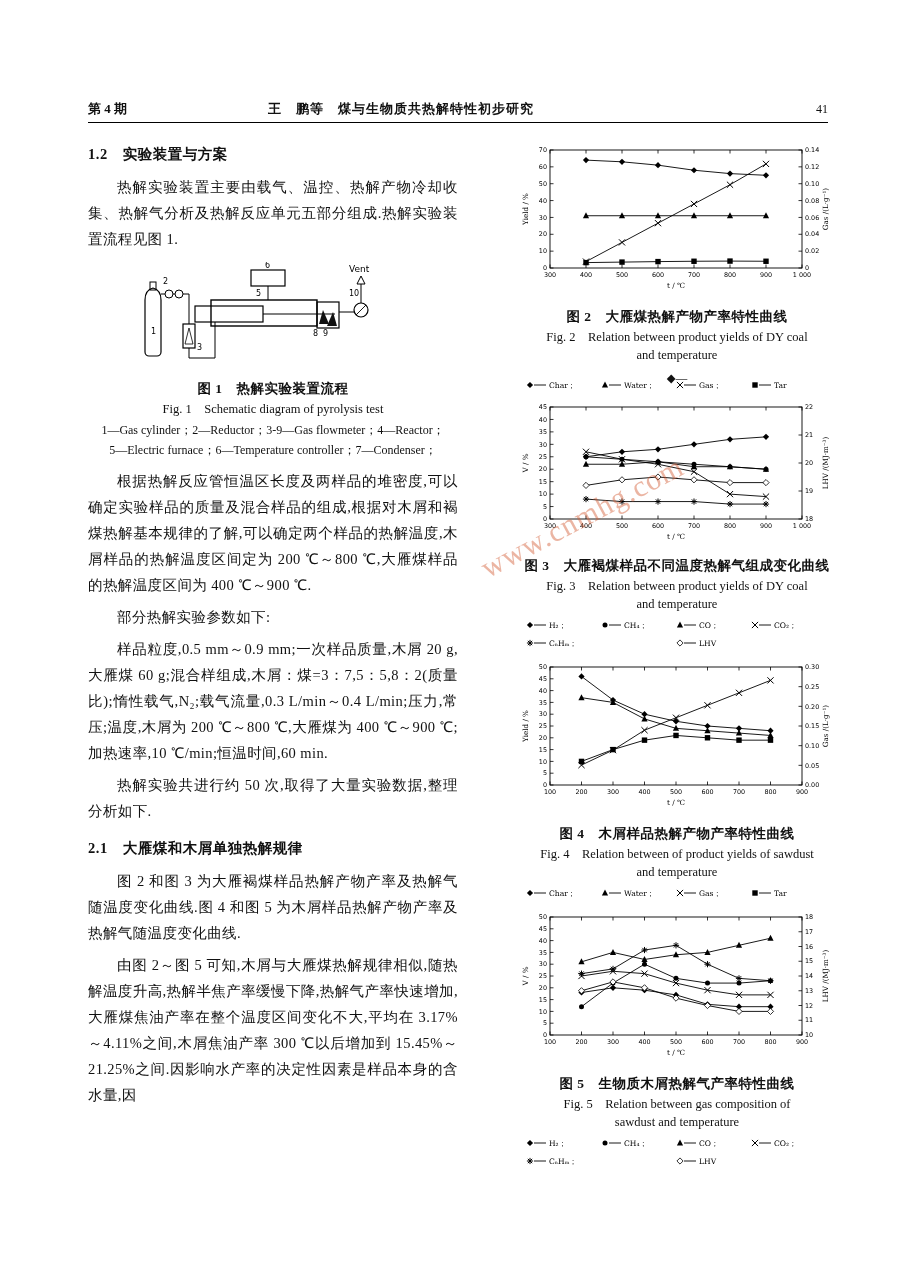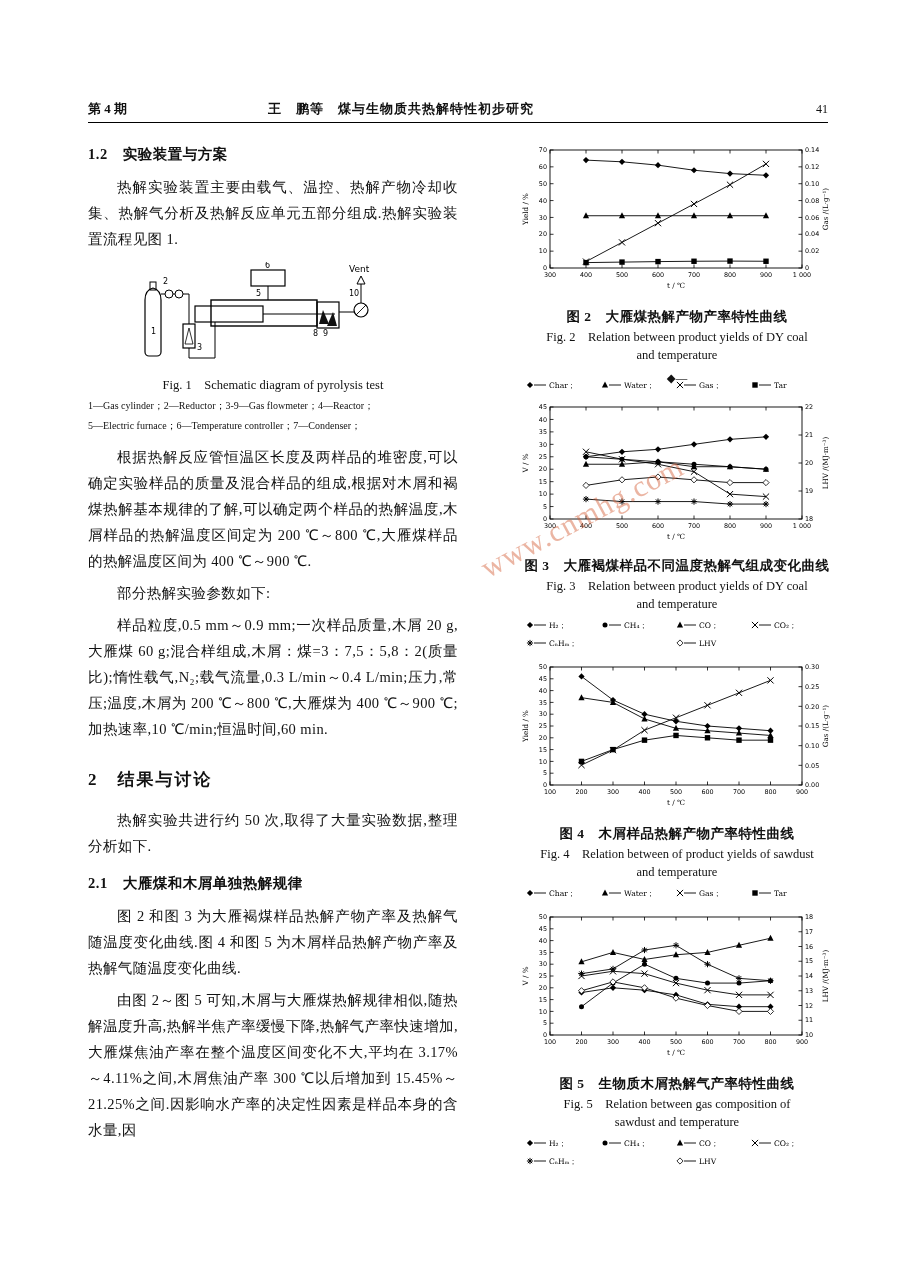--- a/index.html
+++ b/index.html
@@ -36,21 +36,21 @@
     font-size:17px;font-weight:bold;margin:26px 0 16px 0;letter-spacing:2px;
   }
   p.body{
     font-size:14.5px;line-height:26px;margin:0 0 6px 0;text-align:justify;
     text-indent:2em;letter-spacing:.4px;
   }
 
   
   .capcn{font-size:13.5px;font-weight:bold;text-align:center;margin:8px 0 2px;letter-spacing:.5px;}
   .capen{font-size:12.5px;text-align:center;line-height:18px;margin:0;font-family:"Liberation Serif",serif;}
-  .capnote{font-size:10px;line-height:16px;margin:4px 0 0;}
+  .capnote{font-size:12px;text-align:center;line-height:16px;margin:4px 0 0;}
 
   
   .legend{font-size:11.5px;text-align:center;line-height:17px;margin:6px 0 0;white-space:nowrap;}
   .legend .lg{display:inline-block;margin:0 4px;}
 
   
   .apparatus{position:relative;width:300px;height:110px;margin:10px auto 4px;}
 
   
   .chart{position:relative;margin:0 auto;}
@@ -125,29 +125,29 @@
         <line x1="233" y1="53" x2="243" y2="43" stroke="#000" stroke-width="0.9"></line>
         <text x="226" y="34" font-size="8" font-family="DejaVu Sans, sans-serif">10</text>
         <line x1="238" y1="41" x2="238" y2="22" stroke="#000" stroke-width="1"></line>
         <polygon points="238,14 234,22 242,22" fill="none" stroke="#000" stroke-width="1"></polygon>
         <text x="226" y="10" font-size="9" font-family="DejaVu Sans, sans-serif">Vent</text>
 
         <text x="100" y="38" font-size="8" font-family="DejaVu Sans, sans-serif"></text>
       </svg>
     </div>
 
+    <p class="capcn">图 1　热解实验装置流程</p>
     <p class="capen">Fig. 1　Schematic diagram of pyrolysis test</p>
     <p class="capnote">1—Gas cylinder；2—Reductor；3-9—Gas flowmeter；4—Reactor；</p>
     <p class="capnote">5—Electric furnace；6—Temperature controller；7—Condenser；</p>
 
     <p class="body" style="margin-top:10px">根据热解反应管恒温区长度及两样品的堆密度,可以确定实验样品的质量及混合样品的组成,根据对木屑和褐煤热解基本规律的了解,可以确定两个样品的热解温度,木屑样品的热解温度区间定为 200 ℃～800 ℃,大雁煤样品的热解温度区间为 400 ℃～900 ℃.</p>
     <p class="body">部分热解实验参数如下:</p>
     <p class="body">样品粒度,0.5 mm～0.9 mm;一次样品质量,木屑 20 g,大雁煤 60 g;混合样组成,木屑：煤=3：7,5：5,8：2(质量比);惰性载气,N₂;载气流量,0.3 L/min～0.4 L/min;压力,常压;温度,木屑为 200 ℃～800 ℃,大雁煤为 400 ℃～900 ℃;加热速率,10 ℃/min;恒温时间,60 min.</p>
 
-    <h2 class="sec2">2　结果与讨论</h2>
     <p class="body">热解实验共进行约 50 次,取得了大量实验数据,整理分析如下.</p>
 
     <h3 class="sec" style="margin-top:15px">2.1　大雁煤和木屑单独热解规律</h3>
     <p class="body">图 2 和图 3 为大雁褐煤样品热解产物产率及热解气随温度变化曲线.图 4 和图 5 为木屑样品热解产物产率及热解气随温度变化曲线.</p>
     <p class="body">由图 2～图 5 可知,木屑与大雁煤热解规律相似,随热解温度升高,热解半焦产率缓慢下降,热解气产率快速增加,大雁煤焦油产率在整个温度区间变化不大,平均在 3.17%～4.11%之间,木屑焦油产率 300 ℃以后增加到 15.45%～21.25%之间.因影响水产率的决定性因素是样品本身的含水量,因</p>
   </div>
 
   <div class="colR">
 
     <div class="chart">

